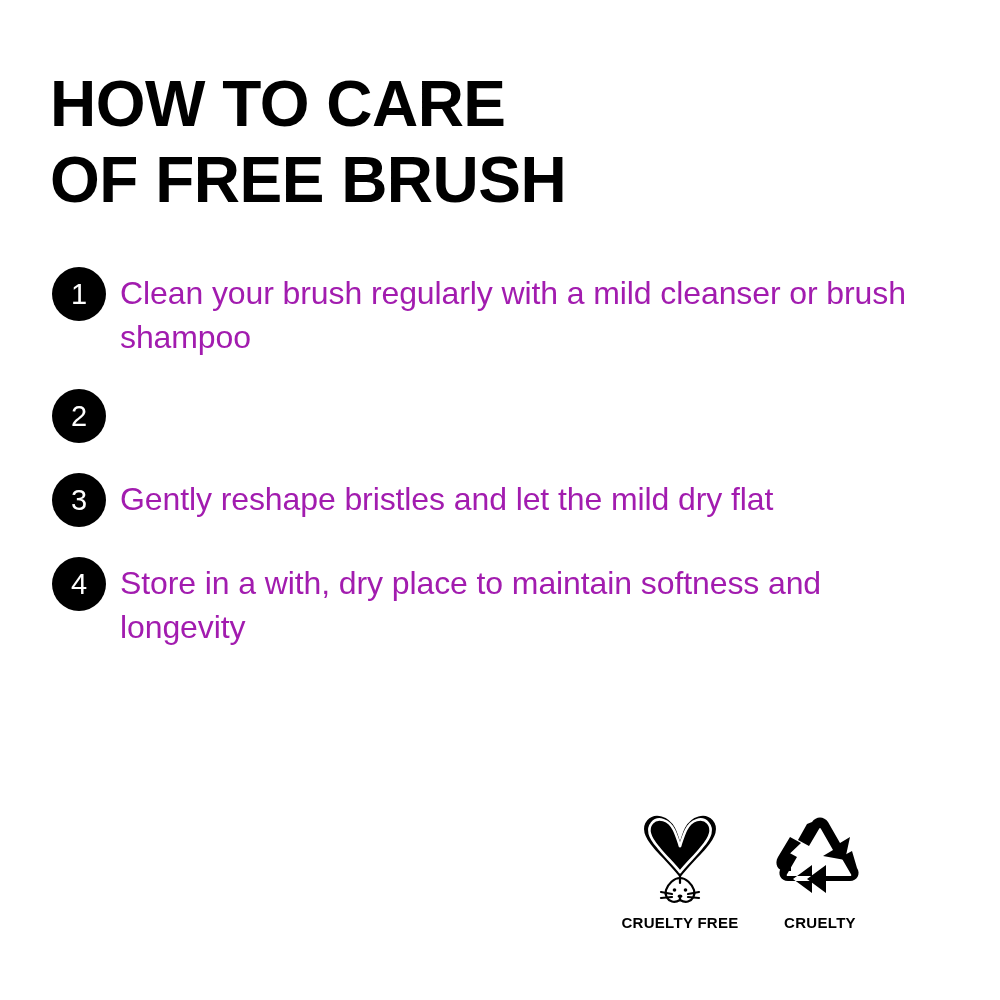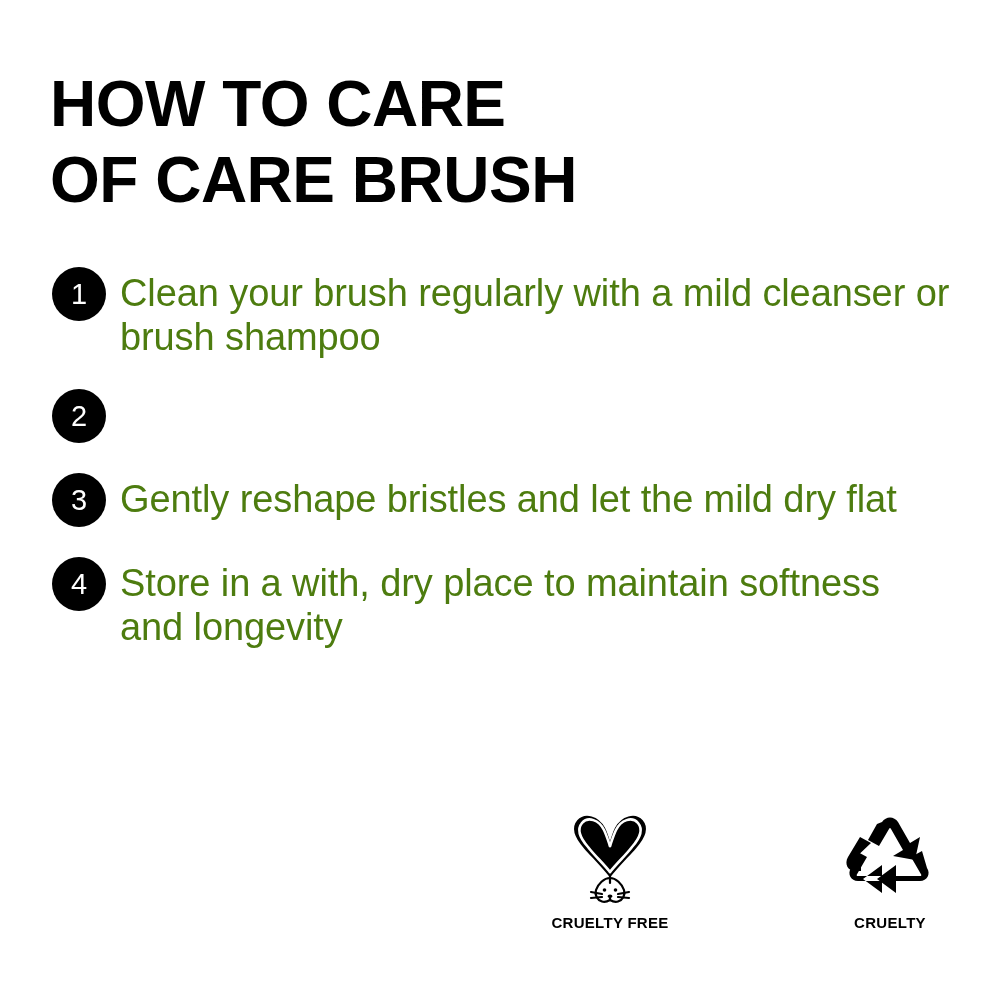--- a/index.html
+++ b/index.html
@@ -63,38 +63,38 @@
     font-size: 29px;
     font-weight: 400;
     line-height: 54px;
     text-align: center;
     margin-top: -1px;
   }
   .step-text {
     flex: 1 1 auto;
     margin-left: 14px;
     font-family: "Liberation Sans", sans-serif;
-    font-size: 38px;
+    font-size: 32px;
     font-weight: 400;
     line-height: 44px;
-    color: #4d7c0f;
+    color: #a21caf;
     letter-spacing: -0.1px;
     padding-top: 3px;
   }
 
   
   .certs {
     position: absolute;
     left: 540;
     top: 812px;
     left: 540px;
     width: 420px;
     display: flex;
     align-items: flex-end;
-    justify-content: space-between;
+    justify-content: center;
   }
   .cert {
     display: flex;
     flex-direction: column;
     align-items: center;
     width: 140px;
   }
   .cert-icon {
     height: 92px;
     display: flex;
@@ -111,21 +111,21 @@
     white-space: nowrap;
   }
 </style>
 </head>
 <body>
 
 <div class="canvas">
 
   <div class="heading">
     <div class="heading-line">HOW TO CARE</div>
-    <div class="heading-line">OF CARE BRUSH</div>
+    <div class="heading-line">OF FREE BRUSH</div>
   </div>
 
   <div class="steps">
 
     <div class="step">
       <div class="step-badge">1</div>
       <div class="step-text">Clean your brush regularly with a mild cleanser or brush shampoo</div>
     </div>
 
     <div class="step">

